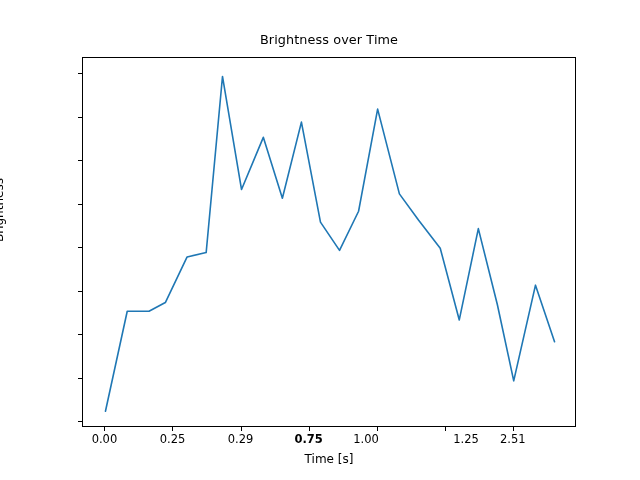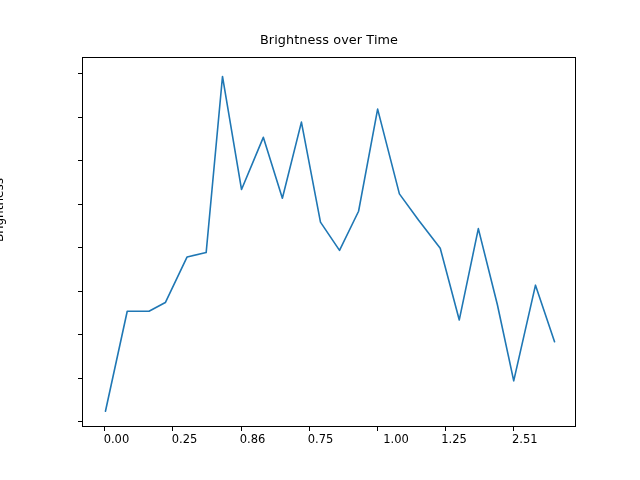--- a/index.html
+++ b/index.html
@@ -54,21 +54,20 @@
     background: #000000;
     left: 78px;
   }
   .xtick {
     position: absolute;
     top: 432px;
     font-size: 11.5px;
     color: #000000;
     transform: translateX(-50%);
     white-space: nowrap;
-    margin-left: 12px;
   }
   .xtick-mark {
     position: absolute;
     width: 1px;
     height: 4px;
     background: #000000;
     top: 427px;
   }
   #ylabel {
     position: absolute;
@@ -91,20 +90,21 @@
   }
 </style>
 </head>
 <body>
 
 <div id="figure">
 
   <div id="chart-title">Brightness over Time</div>
 
   <div id="ylabel">Brightness</div>
+  <div id="xlabel">Time [s]</div>
 
   <div id="ytick-labels"></div>
   <div id="xtick-labels"></div>
 
   <div id="plot-area">
     <svg id="plot-svg" viewBox="0 0 494 370" preserveAspectRatio="none">
       <polyline id="series-line" fill="none" stroke="#1f77b4" stroke-width="1.6" stroke-linejoin="round" stroke-linecap="round" points="22.45,353.26 44.23,253.26 66.00,253.26 82.33,244.57 104.11,198.91 123.16,194.57 139.49,18.48 158.54,131.52 180.32,79.35 199.37,140.22 218.42,64.13 237.47,164.13 256.53,192.39 275.58,153.26 294.63,51.09 316.40,135.87 335.46,161.96 357.23,190.22 376.28,261.96 395.34,170.65 414.39,246.74 430.72,322.83 452.49,227.17 471.55,283.70"></polyline>
     </svg>
   </div>
 
@@ -114,23 +114,23 @@
     <div class="ytick-mark" style="top: 290.696px;"></div>
     <div class="ytick-mark" style="top: 247.217px;"></div>
     <div class="ytick-mark" style="top: 203.739px;"></div>
     <div class="ytick-mark" style="top: 160.261px;"></div>
     <div class="ytick-mark" style="top: 116.783px;"></div>
     <div class="ytick-mark" style="top: 73.3043px;"></div>
     <div class="xtick" style="left: 104.455px;">0.00</div>
     <div class="xtick-mark" style="left: 104.455px;"></div>
     <div class="xtick" style="left: 172.499px; text-align: right;">0.25</div>
     <div class="xtick-mark" style="left: 172.499px;"></div>
-    <div class="xtick" style="left: 240.543px;">0.86</div>
+    <div class="xtick" style="left: 240.543px;">0.29</div>
     <div class="xtick-mark" style="left: 240.543px;"></div>
-    <div class="xtick" style="left: 308.587px;">0.75</div>
+    <div class="xtick" style="left: 308.587px; font-weight: bold;">0.75</div>
     <div class="xtick-mark" style="left: 308.587px;"></div>
-    <div class="xtick" style="left: 384px;">1.00</div>
+    <div class="xtick" style="left: 366px;">1.00</div>
     <div class="xtick-mark" style="left: 376.631px;"></div>
-    <div class="xtick" style="left: 442px; text-align: right;">1.25</div>
+    <div class="xtick" style="left: 466px; text-align: right;">1.25</div>
     <div class="xtick-mark" style="left: 444.675px;"></div>
     <div class="xtick" style="left: 512.719px;">2.51</div>
     <div class="xtick-mark" style="left: 512.719px;"></div>
   </div>
 
 </body></html>

